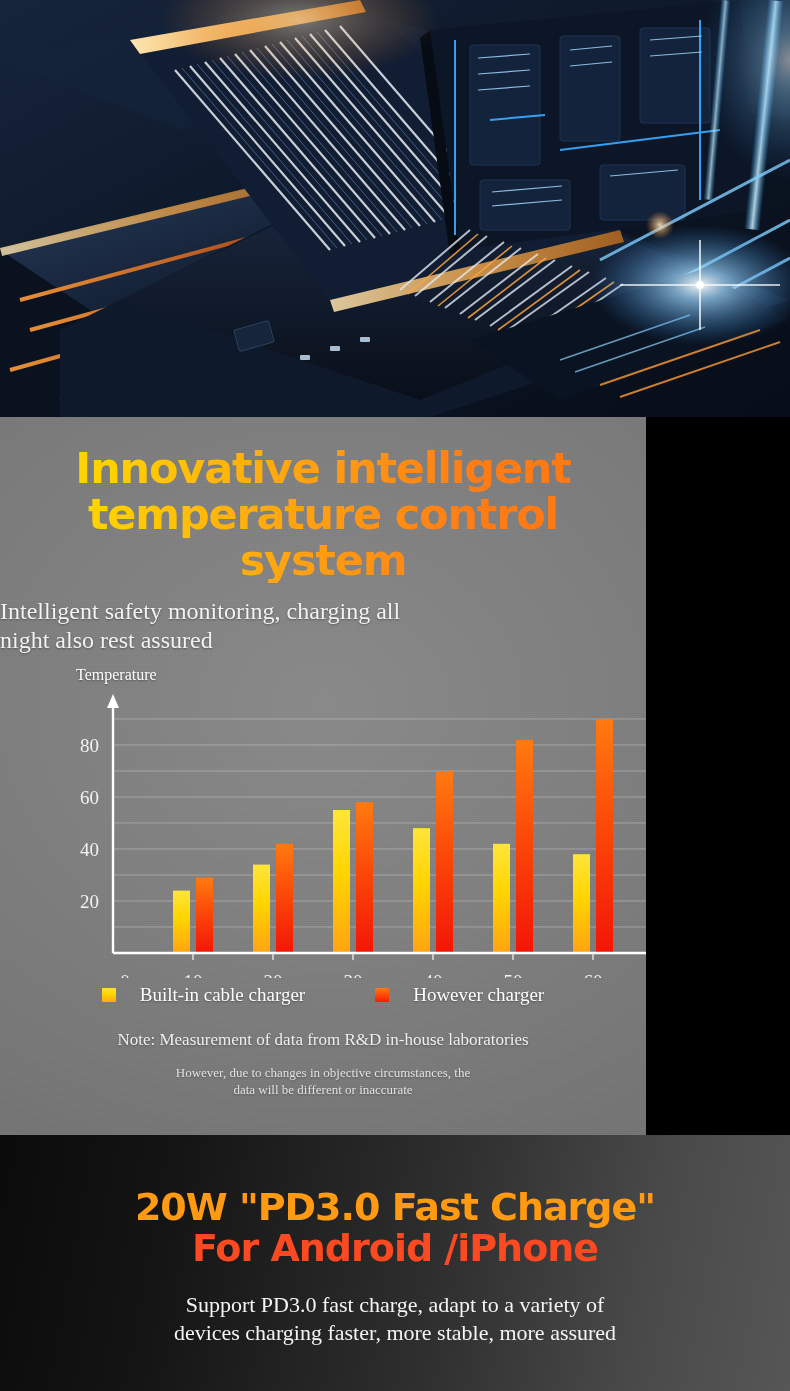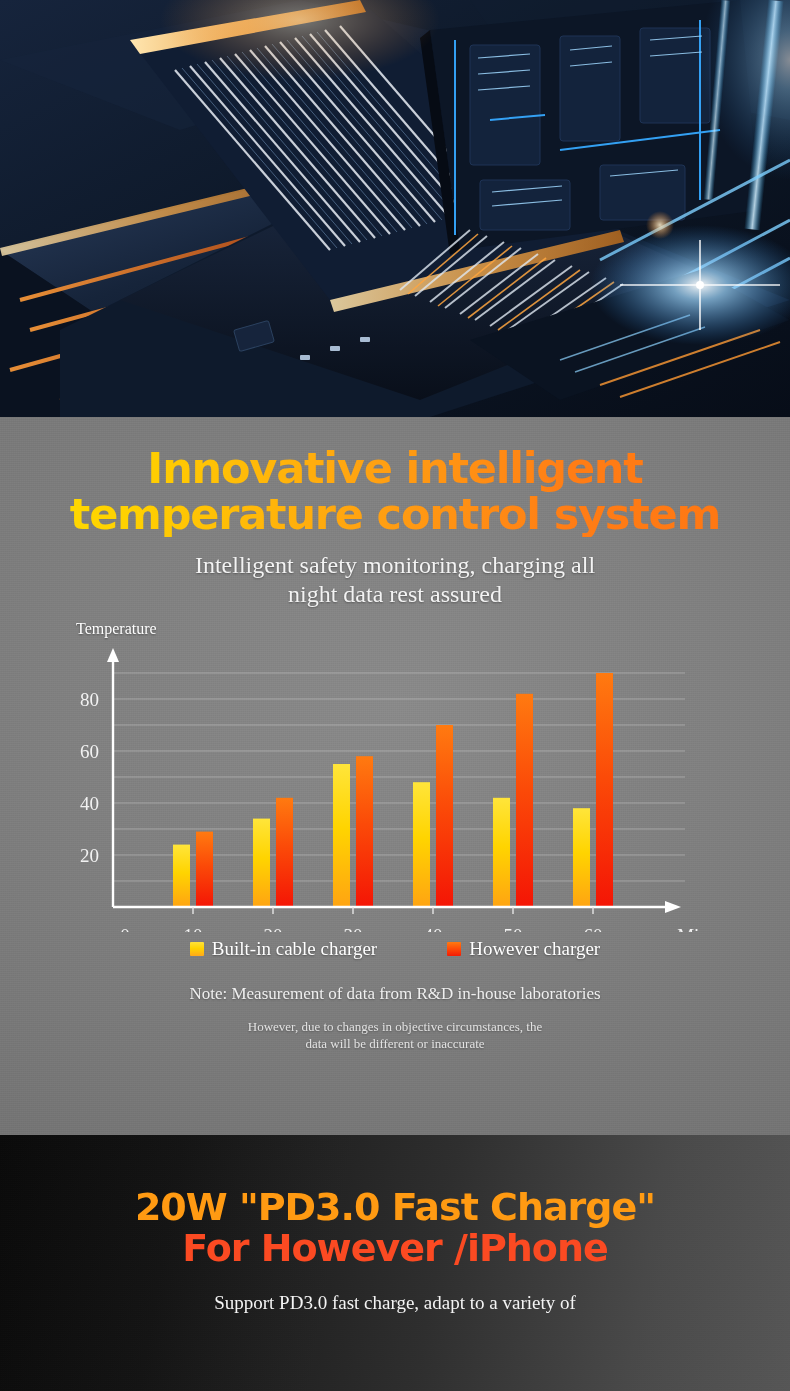--- a/index.html
+++ b/index.html
@@ -7,53 +7,53 @@
   body { font-family:"Liberation Serif", serif; overflow:hidden; }
 
   .page { position:relative; width:790px; height:1391px; }
 
   
   .hero { position:relative; width:790px; height:417px; overflow:hidden;
           background:#0a1424; }
   .hero svg { position:absolute; inset:0; width:100%; height:100%; display:block; }
 
   
-  .mid { position:relative; width:790px; height:718px;
+  .mid { position:relative; width:646px; height:718px;
          background:
            radial-gradient(ellipse 120% 90% at 50% 40%, #8a8a8a 0%, #7d7d7d 45%, #6e6e6e 100%);
          overflow:hidden; }
   .mid::after{ content:""; position:absolute; inset:0; pointer-events:none; opacity:.5;
     background-image:
       repeating-linear-gradient(0deg, rgba(255,255,255,.035) 0 1px, rgba(0,0,0,.03) 1px 2px),
       repeating-linear-gradient(90deg, rgba(255,255,255,.025) 0 1px, rgba(0,0,0,.02) 1px 2px);
   }
   .mid > * { position:relative; z-index:2; }
 
   .headline { text-align:center; font-family:"DejaVu Sans", sans-serif;
               font-weight:bold; font-size:43px; line-height:1.07;
               letter-spacing:-1.2px; padding-top:28px;
               background:linear-gradient(95deg,#FFE000 0%,#FFD000 18%,#FFA012 48%,#FF7D15 72%,#FF7512 100%);
               -webkit-background-clip:text; background-clip:text;
               -webkit-text-fill-color:transparent; color:transparent; }
   .headline .l2 { display:block; }
 
-  .subhead { text-align:center; color:#f3f3f3; font-size:24px; line-height:1.22;
+  .subhead { text-align:left; color:#f3f3f3; font-size:24px; line-height:1.22;
              margin-top:14px; text-shadow:0 1px 2px rgba(0,0,0,.35); }
 
   
   .chart-wrap { position:relative; width:790px; height:300px; margin-top:22px; }
   .axis-title { position:absolute; left:76px; top:-12px; color:#fff; font-size:16px;
                 text-shadow:0 1px 2px rgba(0,0,0,.4); }
   .plot { position:absolute; left:0; top:0; width:790px; height:300px; }
   .plot svg { width:790px; height:300px; display:block; }
 
   
   .legend { display:flex; justify-content:center; align-items:center; gap:70px;
             margin-top:6px; }
-  .lg-item { display:flex; align-items:center; gap:8px; }
+  .lg-item { display:flex; align-items:center; gap:24px; }
   .sw { width:14px; height:14px; display:block; border-radius:1px; }
   .sw.y { background:linear-gradient(180deg,#FFE23A 0%,#FFD400 45%,#FFA81A 100%); }
   .sw.r { background:linear-gradient(180deg,#FF7A10 0%,#FF4A08 50%,#F41B05 100%); }
   .lg-label { color:#fff; font-size:19px; text-shadow:0 1px 2px rgba(0,0,0,.35); }
 
   
   .note1 { text-align:center; color:#efefef; font-size:17px; margin-top:24px;
            text-shadow:0 1px 2px rgba(0,0,0,.3); }
   .note2 { text-align:center; color:#e3e3e3; font-size:13px; line-height:1.35;
            margin-top:14px; text-shadow:0 1px 2px rgba(0,0,0,.3); }
@@ -63,21 +63,21 @@
             background:linear-gradient(100deg,#0a0a0a 0%,#141414 22%,#2e2e2e 55%,#4a4a4a 82%,#565656 100%);
             overflow:hidden; }
   .bottom::after{ content:""; position:absolute; inset:0; pointer-events:none; opacity:.35;
     background-image:repeating-linear-gradient(0deg, rgba(255,255,255,.02) 0 1px, rgba(0,0,0,.02) 1px 2px); }
   .bottom > * { position:relative; z-index:2; }
 
   .bhead { text-align:center; font-family:"DejaVu Sans", sans-serif; font-weight:bold;
            font-size:38px; line-height:1.08; letter-spacing:-1px; padding-top:52px; }
   .bhead .bl1 { display:block; color:#FF9A12; }
   .bhead .bl2 { display:block; color:#FB4A22; }
-  .bsub { text-align:center; color:#f4f4f4; font-size:19px; line-height:1.25;
+  .bsub { text-align:center; color:#f4f4f4; font-size:22px; line-height:1.25;
           margin-top:22px; }
 </style>
 </head>
 <body>
 
 <div class="page">
 
   <div class="hero">
     <svg viewBox="0 0 790 417" preserveAspectRatio="none">
       <defs>
@@ -275,21 +275,21 @@
 
   <div class="mid">
 
     <h1 class="headline">
       <span>Innovative intelligent</span>
       <span class="l2">temperature control system</span>
     </h1>
 
     <p class="subhead">
       <span>Intelligent safety monitoring, charging all</span><br>
-      <span>night data rest assured</span>
+      <span>night also rest assured</span>
     </p>
 
     <div class="chart-wrap">
       <div class="axis-title">Temperature</div>
       <div class="plot">
         <svg viewBox="0 0 790 300">
           <defs>
             <linearGradient id="gY" x1="0" y1="0" x2="0" y2="1">
               <stop offset="0" stop-color="#FFE53A"></stop>
               <stop offset="0.45" stop-color="#FFD400"></stop>
@@ -371,20 +371,21 @@
     <p class="note1">Note: Measurement of data from R&amp;D in-house laboratories</p>
     <p class="note2">
       <span>However, due to changes in objective circumstances, the</span><br>
       <span>data will be different or inaccurate</span>
     </p>
   </div>
 
   <div class="bottom">
     <h2 class="bhead">
       <span class="bl1">20W "PD3.0 Fast Charge"</span>
-      <span class="bl2">For However /iPhone</span>
+      <span class="bl2">For Android /iPhone</span>
     </h2>
     <p class="bsub">
       <span>Support PD3.0 fast charge, adapt to a variety of</span><br>
+      <span>devices charging faster, more stable, more assured</span>
     </p>
   </div>
 
 </div>
 
 </body></html>

